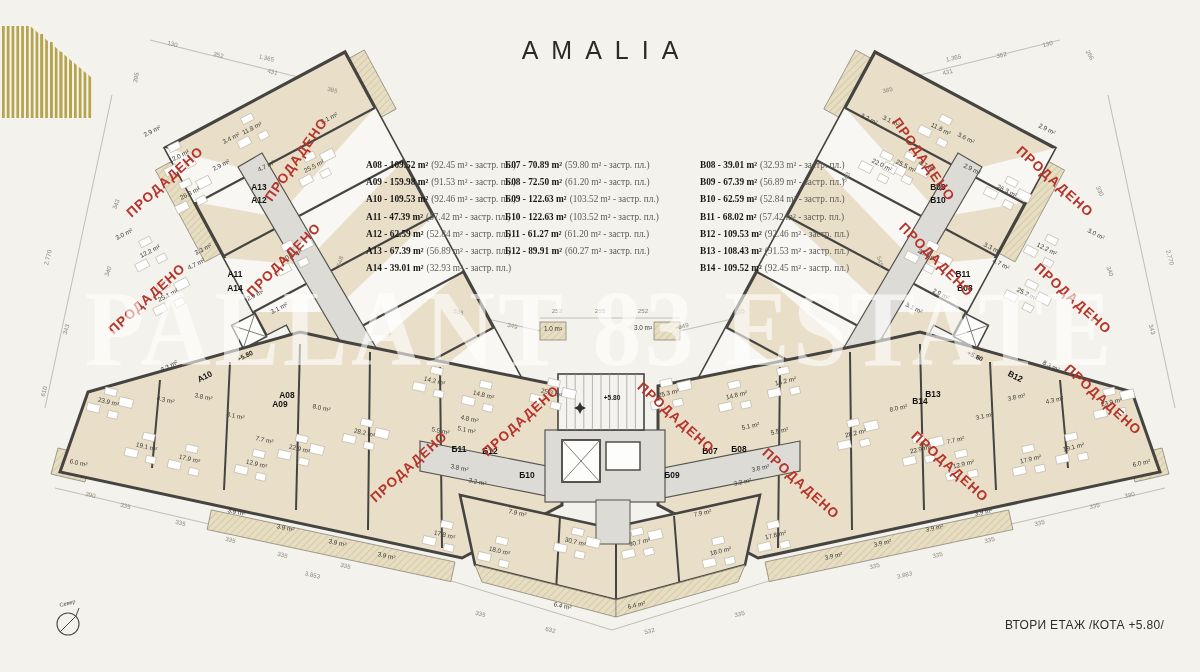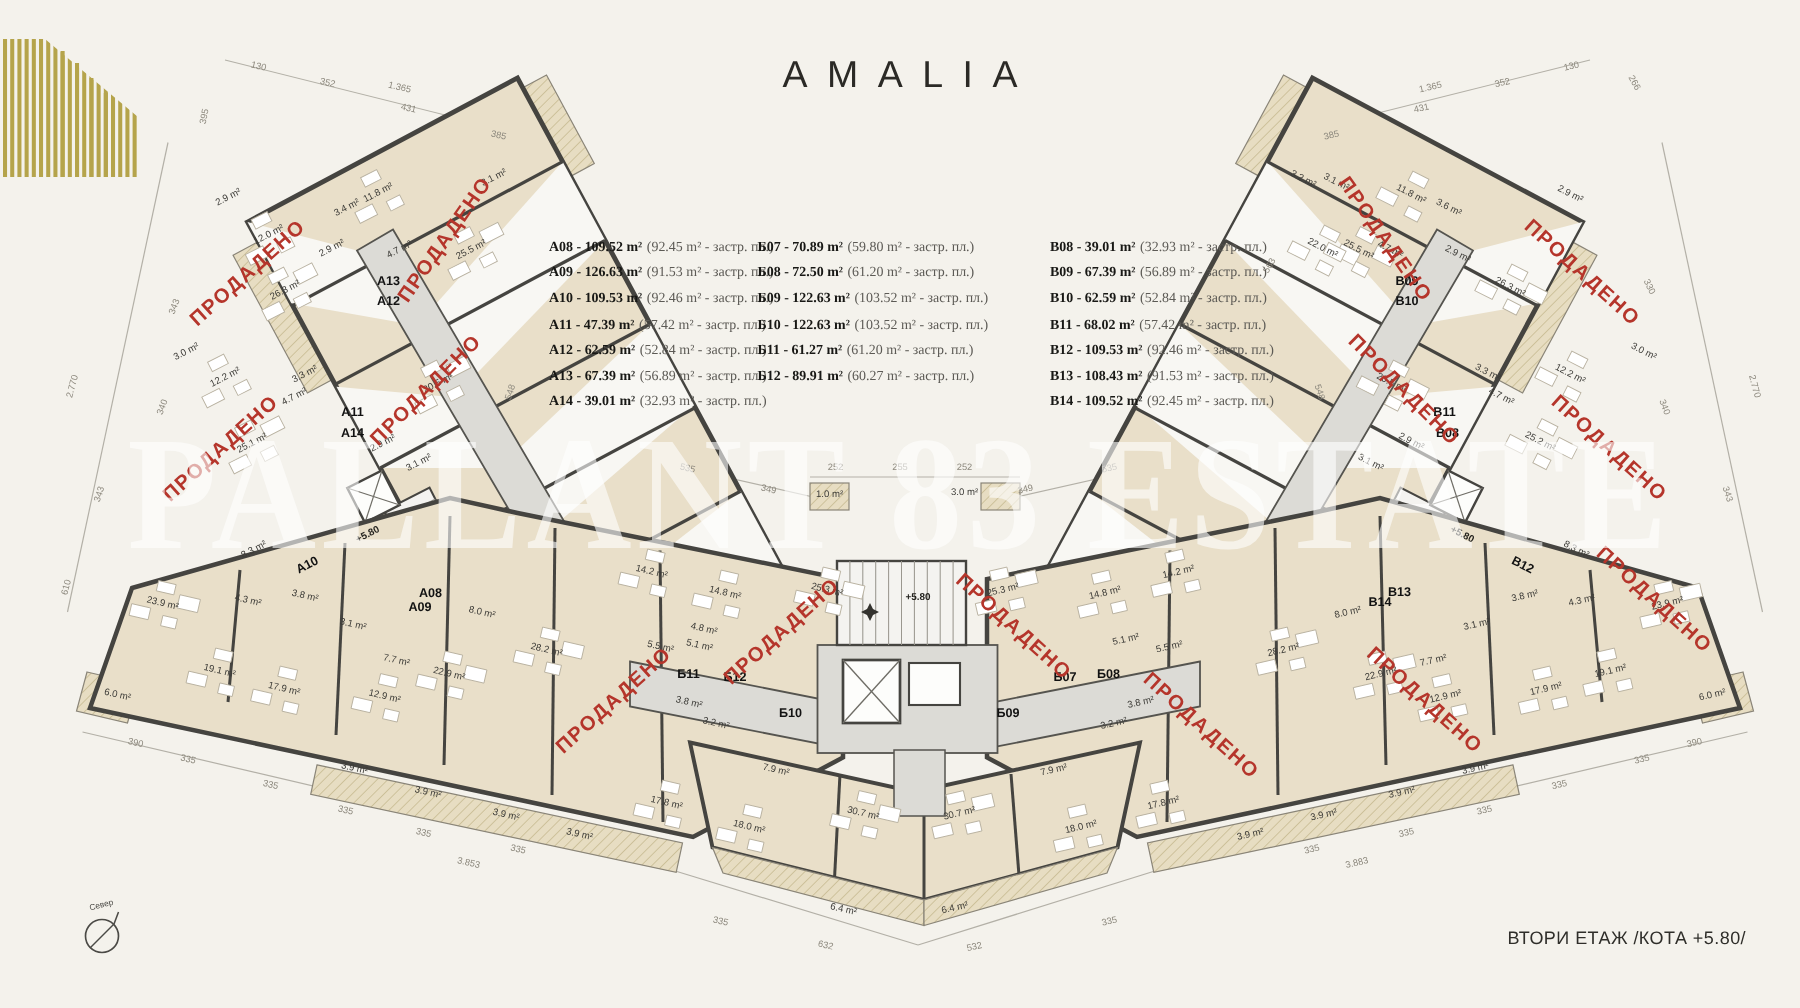--- a/index.html
+++ b/index.html
@@ -577,21 +577,21 @@
           <rect x="59.599999999999994" y="26" width="2.7" height="66" fill="#b5a44b"></rect>
           <rect x="69.2" y="36" width="2.7" height="56" fill="#b5a44b"></rect>
         </g>
     </svg>
     <div class="logo-text">AMALIA</div>
   </div>
 
   <div class="legend">
     <div class="lcol c1">
         <div class="lrow"><b>A08 - 109.52 m²</b><span>(92.45 m² - застр. пл.)</span></div>
-        <div class="lrow"><b>A09 - 126.63 m²</b><span>(91.53 m² - застр. пл.)</span></div>
+        <div class="lrow"><b>A09 - 159.98 m²</b><span>(91.53 m² - застр. пл.)</span></div>
         <div class="lrow"><b>A10 - 109.53 m²</b><span>(92.46 m² - застр. пл.)</span></div>
         <div class="lrow"><b>A11 - 47.39 m²</b><span>(57.42 m² - застр. пл.)</span></div>
         <div class="lrow"><b>A12 - 62.59 m²</b><span>(52.84 m² - застр. пл.)</span></div>
         <div class="lrow"><b>A13 - 67.39 m²</b><span>(56.89 m² - застр. пл.)</span></div>
         <div class="lrow"><b>A14 - 39.01 m²</b><span>(32.93 m² - застр. пл.)</span></div>
       </div>
     <div class="lcol c2">
         <div class="lrow"><b>Б07 - 70.89 m²</b><span>(59.80 m² - застр. пл.)</span></div>
         <div class="lrow"><b>Б08 - 72.50 m²</b><span>(61.20 m² - застр. пл.)</span></div>
         <div class="lrow"><b>Б09 - 122.63 m²</b><span>(103.52 m² - застр. пл.)</span></div>

